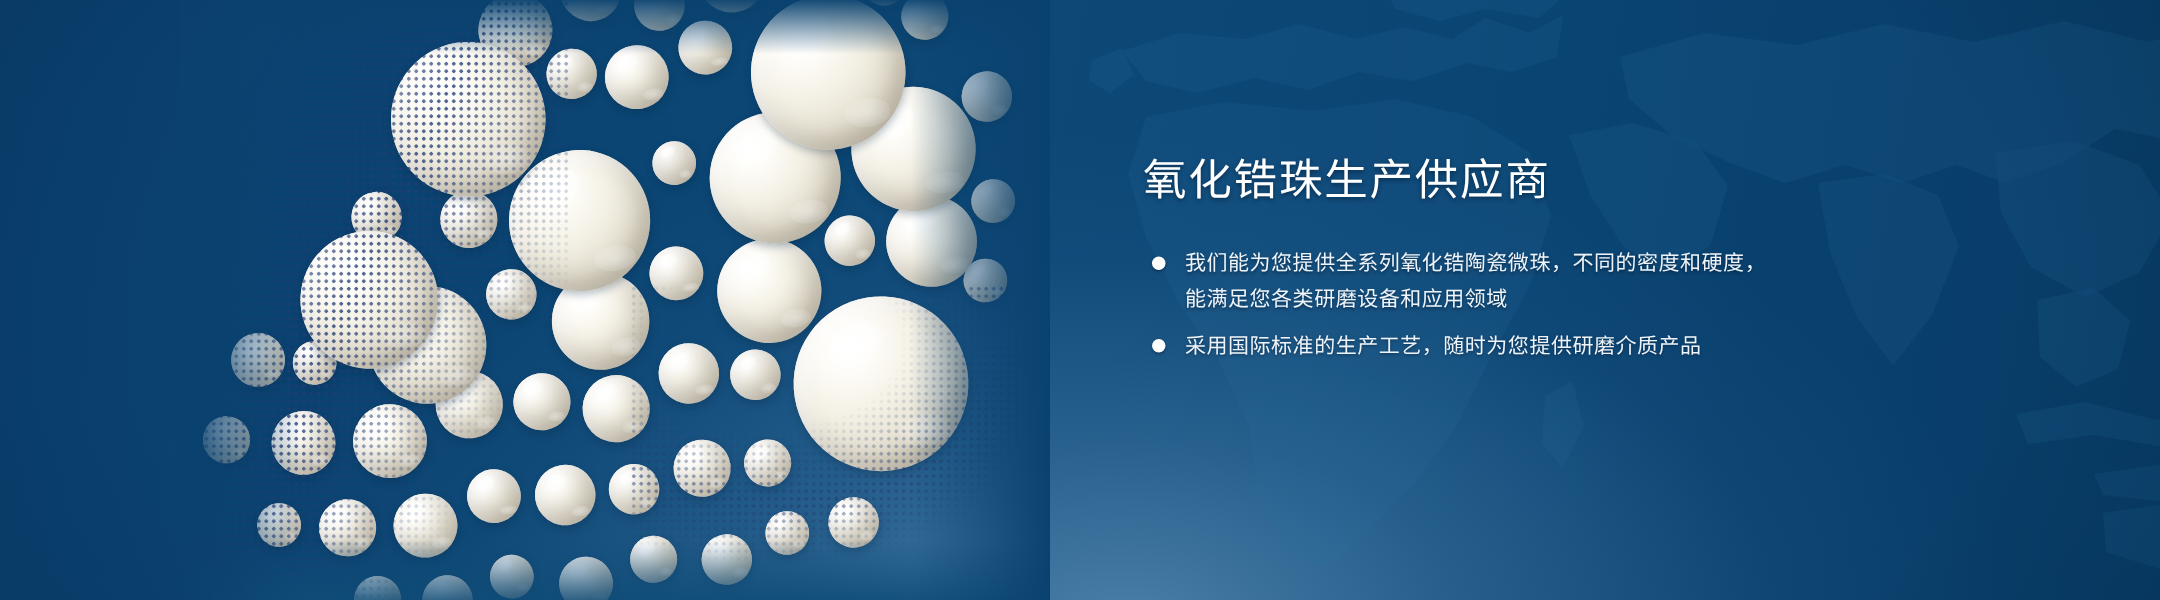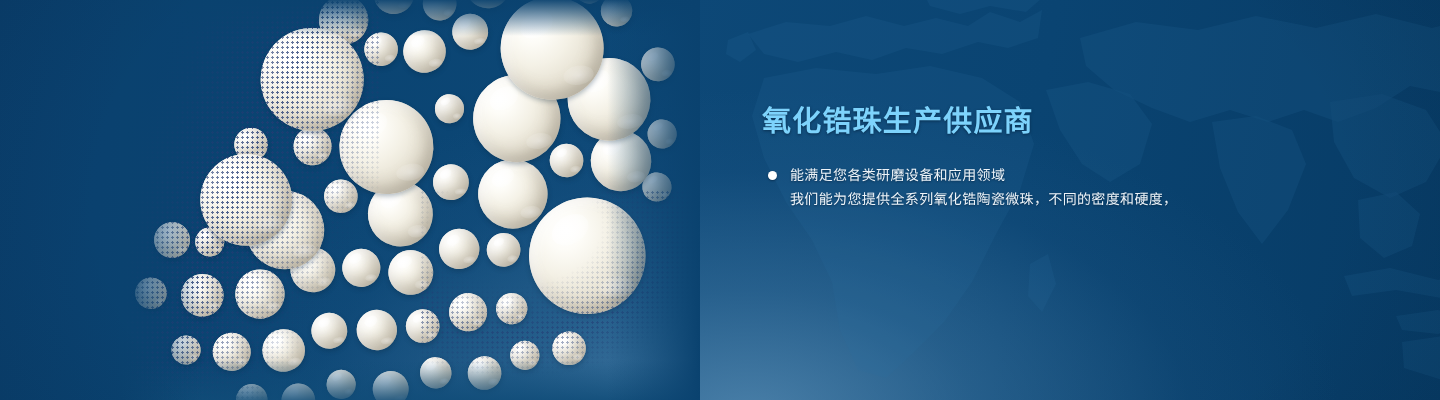--- a/index.html
+++ b/index.html
@@ -160,22 +160,22 @@
   .content {
     position: absolute;
     left: 762px;
     top: 100px;
     width: 620px;
   }
   .headline {
     margin: 0;
     font-size: 29px;
     line-height: 42px;
-    font-weight: 700;
-    color: #7dd3fc;
+    font-weight: 400;
+    color: #ffffff;
     letter-spacing: 1.2px;
     text-shadow: 0 1px 3px rgba(0,22,44,0.55);
     white-space: nowrap;
   }
 
   .bullets {
     list-style: none;
     margin: 21px 0 0 0;
     padding: 0;
   }
@@ -313,19 +313,23 @@
   </div>
 
   <div class="bg-vignette"></div>
 
   <div class="content">
     <h1 class="headline">氧化锆珠生产供应商</h1>
 
     <ul class="bullets">
       <li class="bullet">
         <span class="bullet-dot"></span>
+        <span class="bullet-line">我们能为您提供全系列氧化锆陶瓷微珠，不同的密度和硬度，</span>
         <span class="bullet-line">能满足您各类研磨设备和应用领域</span>
-        <span class="bullet-line">我们能为您提供全系列氧化锆陶瓷微珠，不同的密度和硬度，</span>
+      </li>
+      <li class="bullet">
+        <span class="bullet-dot"></span>
+        <span class="bullet-line">采用国际标准的生产工艺，随时为您提供研磨介质产品</span>
       </li>
     </ul>
   </div>
 
 </div>
 
 </body></html>

